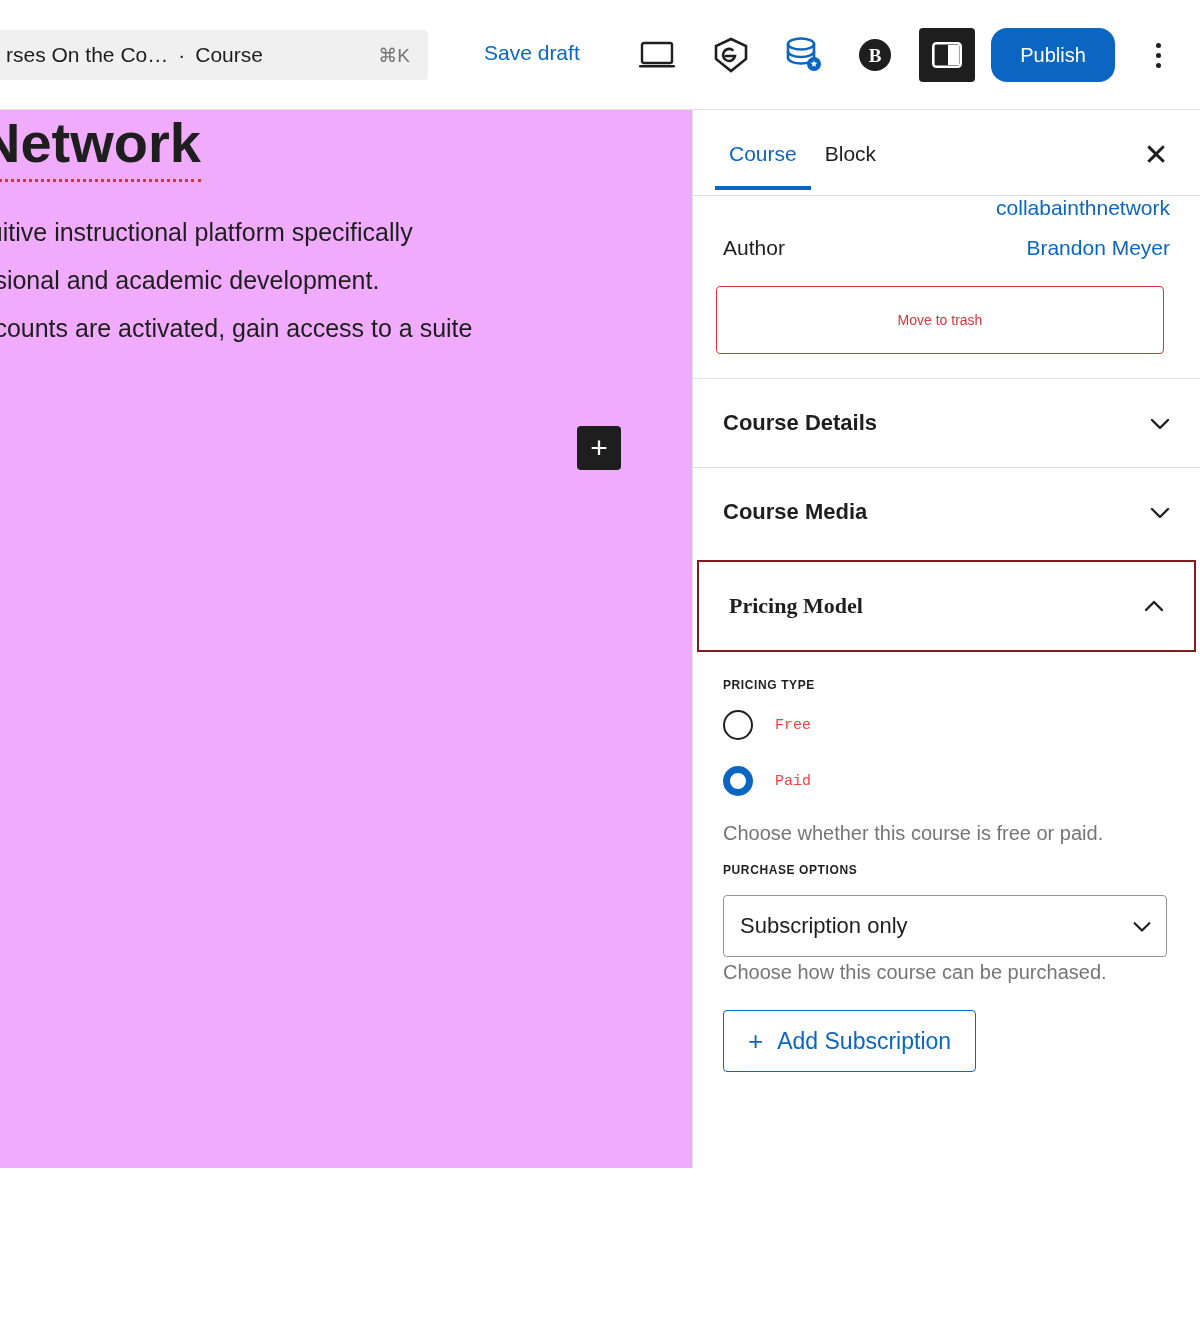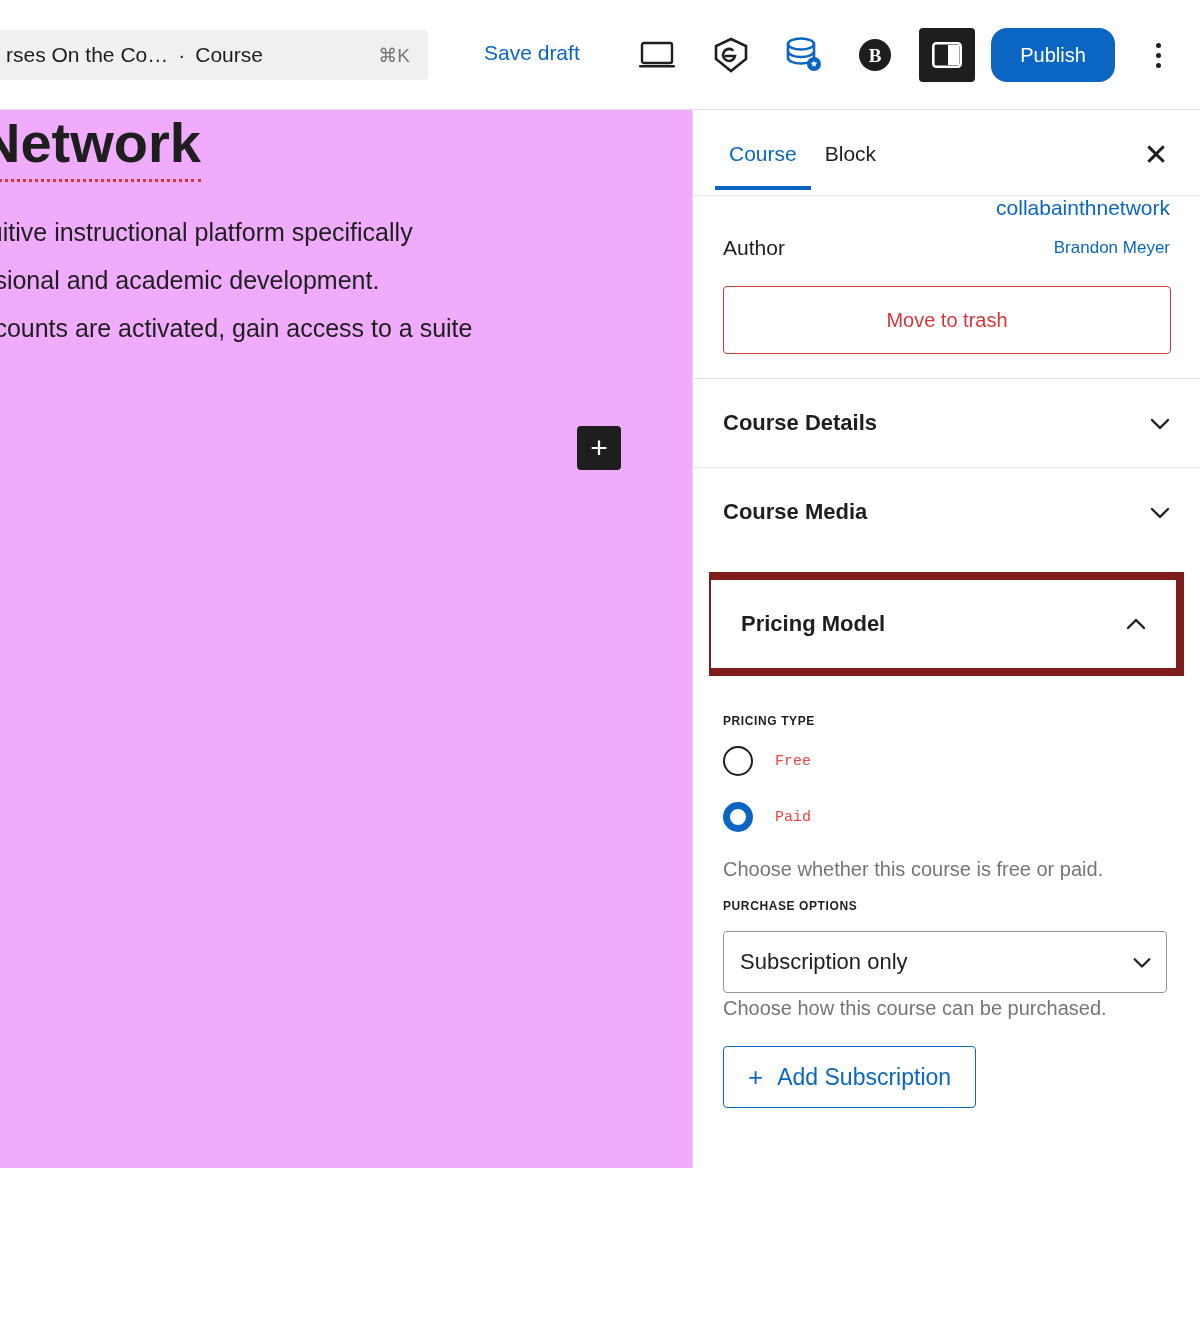--- a/index.html
+++ b/index.html
@@ -161,49 +161,50 @@
     text-align: right;
   }
   .sb-clip-row span {
     font-size: 21px; color: #0b66c3;
   }
   .sb-row {
     display: flex; align-items: center; justify-content: space-between;
     padding: 14px 30px 10px 30px;
   }
   .sb-label { font-size: 21px; color: #1e1e1e; }
-  .sb-value-link { font-size: 17px; color: #0b66c3; cursor: pointer; }
+  .sb-value-link { font-size: 21px; color: #0b66c3; cursor: pointer; }
 
   .trash-btn {
     display: block;
-    margin: 16px 30px 24px 30px;
+    margin: 16px 30px 24px 23px;
     width: 448px; height: 68px;
     background: #ffffff;
     border: 1px solid #d63638;
     border-radius: 4px;
-    color: #d63638; font-size: 20px;
+    color: #d63638; font-size: 14px;
     cursor: pointer;
     font-family: "Liberation Sans", sans-serif;
   }
 
   .panel {
     border-top: 1px solid #e0e0e0;
   }
   .panel-head {
     display: flex; align-items: center; justify-content: space-between;
     height: 88px;
     padding: 0 28px 0 30px;
     cursor: pointer;
   }
   .panel-title { font-size: 22px; font-weight: bold; color: #1e1e1e; }
   .chev { width: 24px; height: 24px; color: #1e1e1e; }
   .panel-focus-wrap {
-    border: 8px solid #7f1d1d;
+    border: 2px solid #7f1d1d;
     border-left-width: 2px;
-    margin: 16px;
+    margin: 4px;
+    font-family: Liberation Serif, serif;
   }
 
   .panel-body { padding: 4px 30px 20px 30px; }
   .field-label {
     font-size: 12px; font-weight: bold; letter-spacing: 0.6px;
     text-transform: uppercase; color: #1e1e1e;
     margin: 18px 0 18px 0;
   }
   .radio-row {
     display: flex; align-items: center; gap: 22px;

